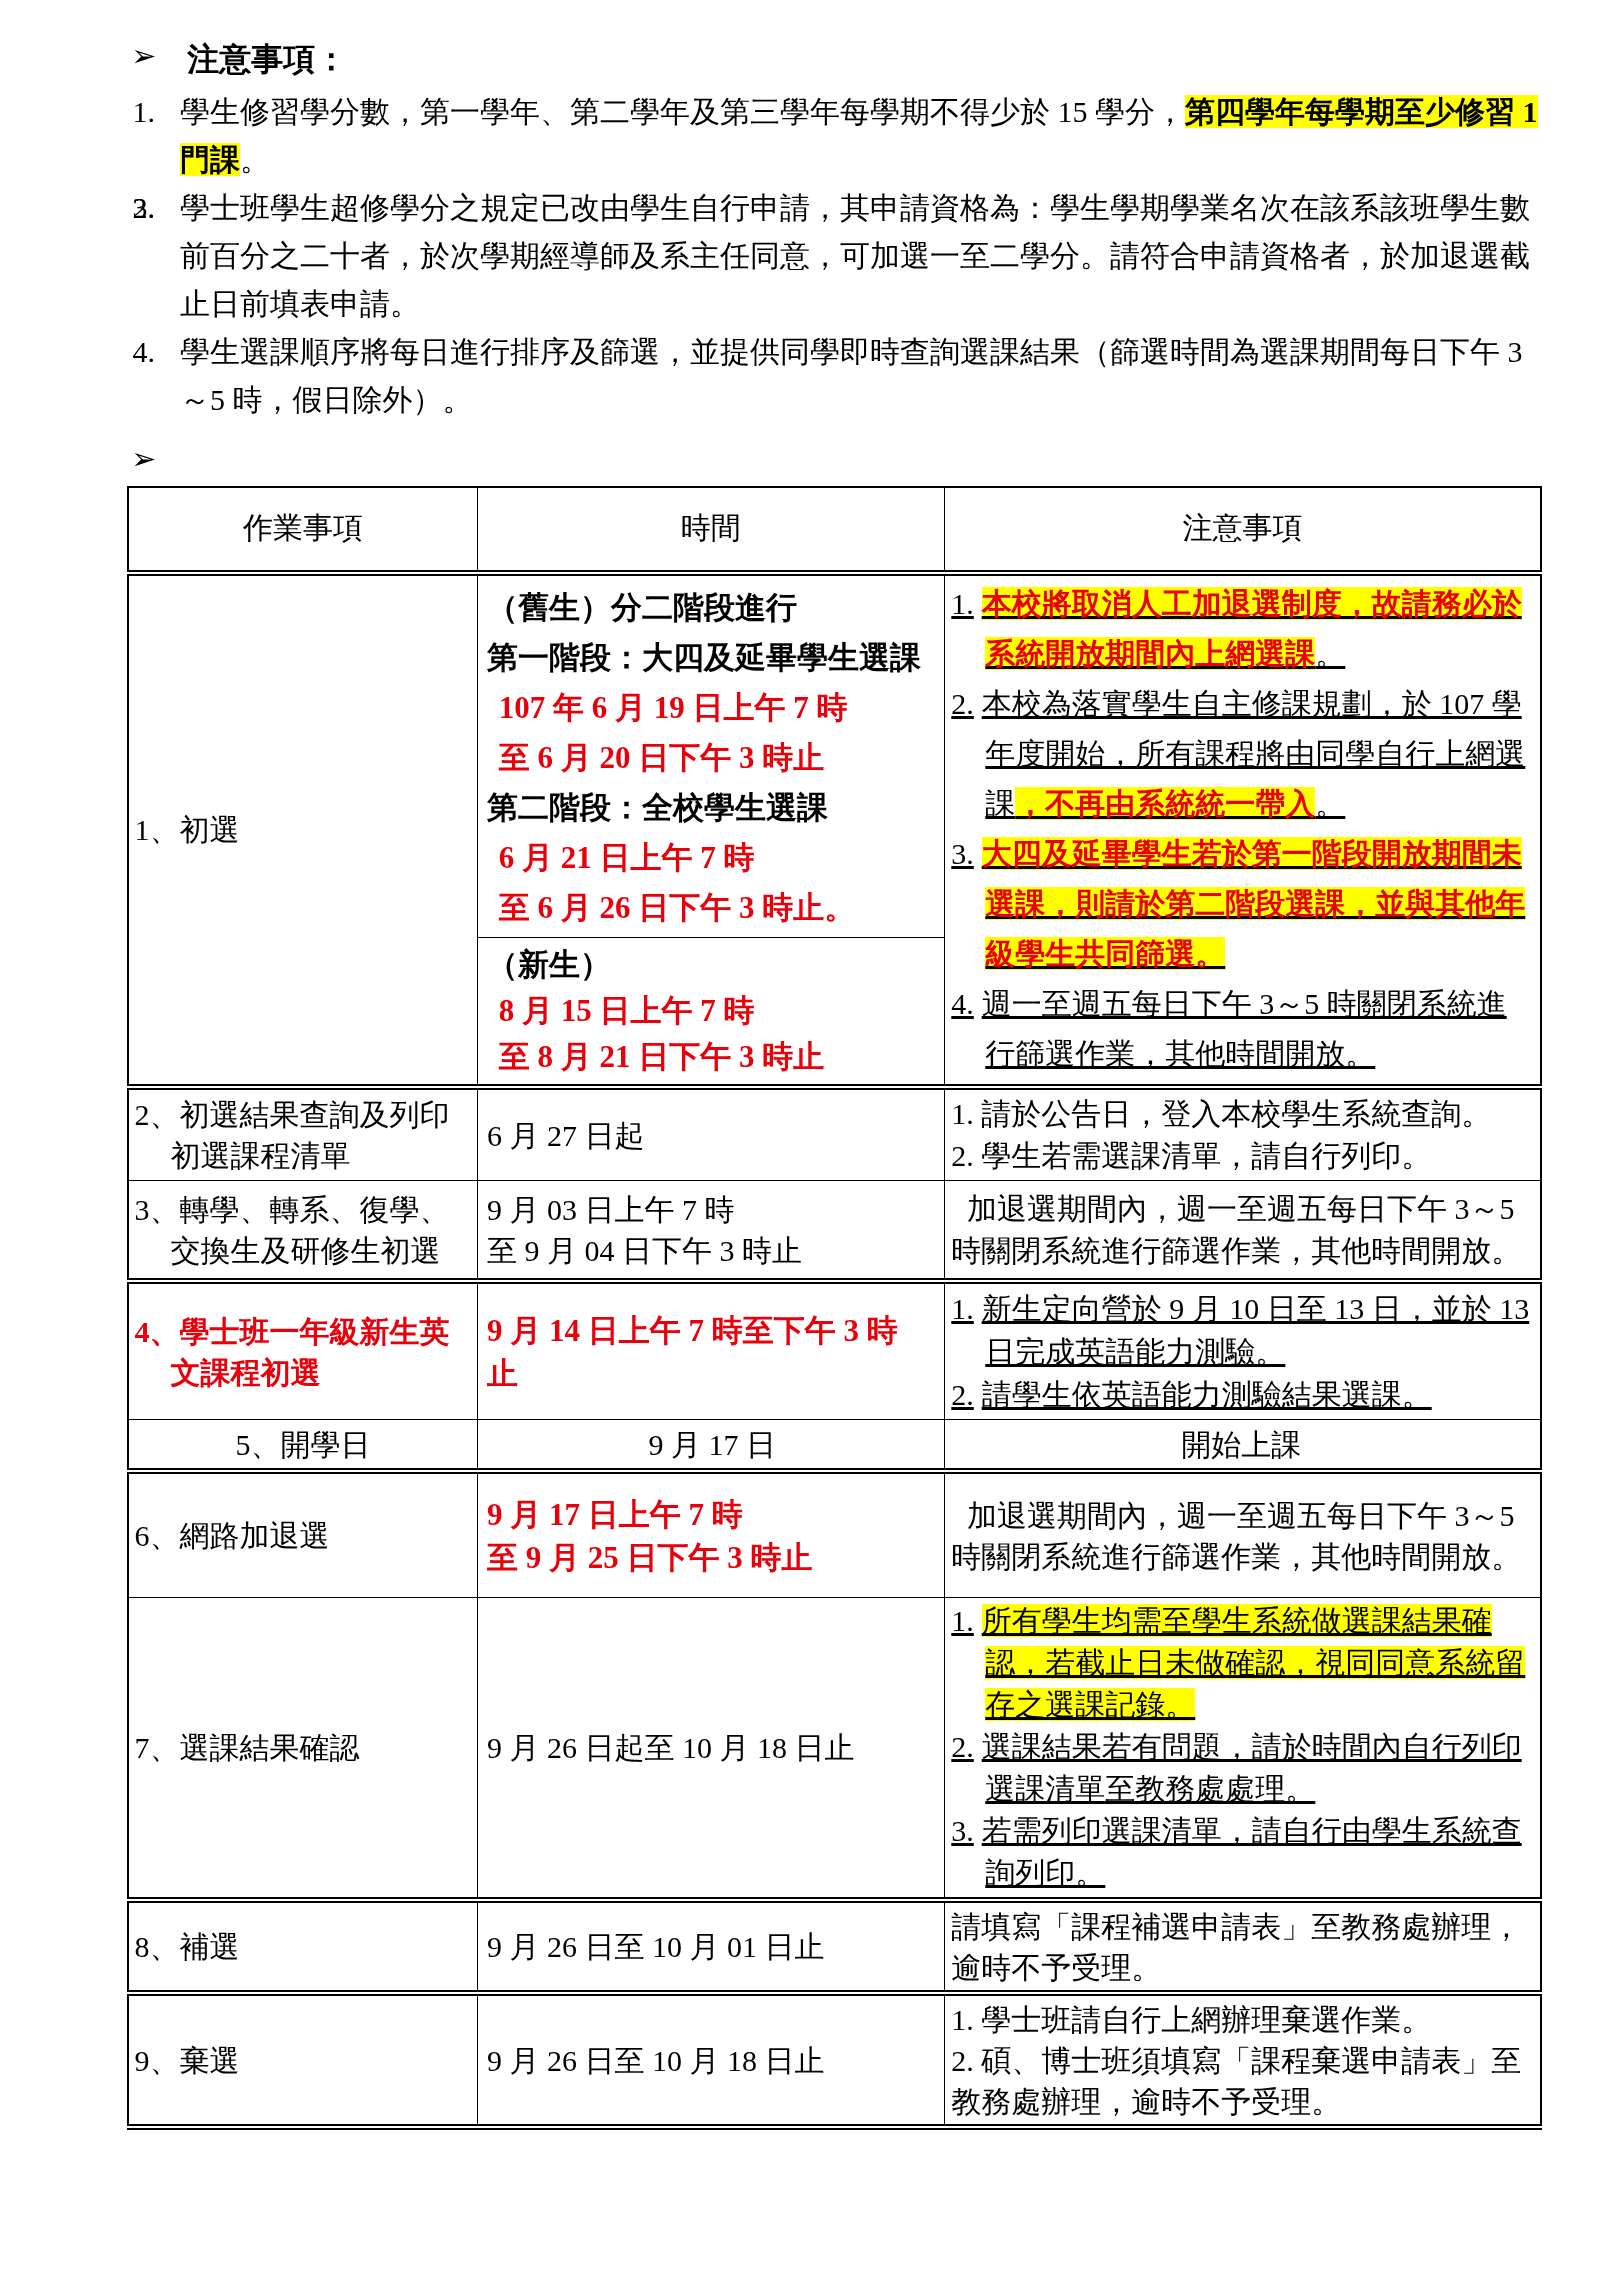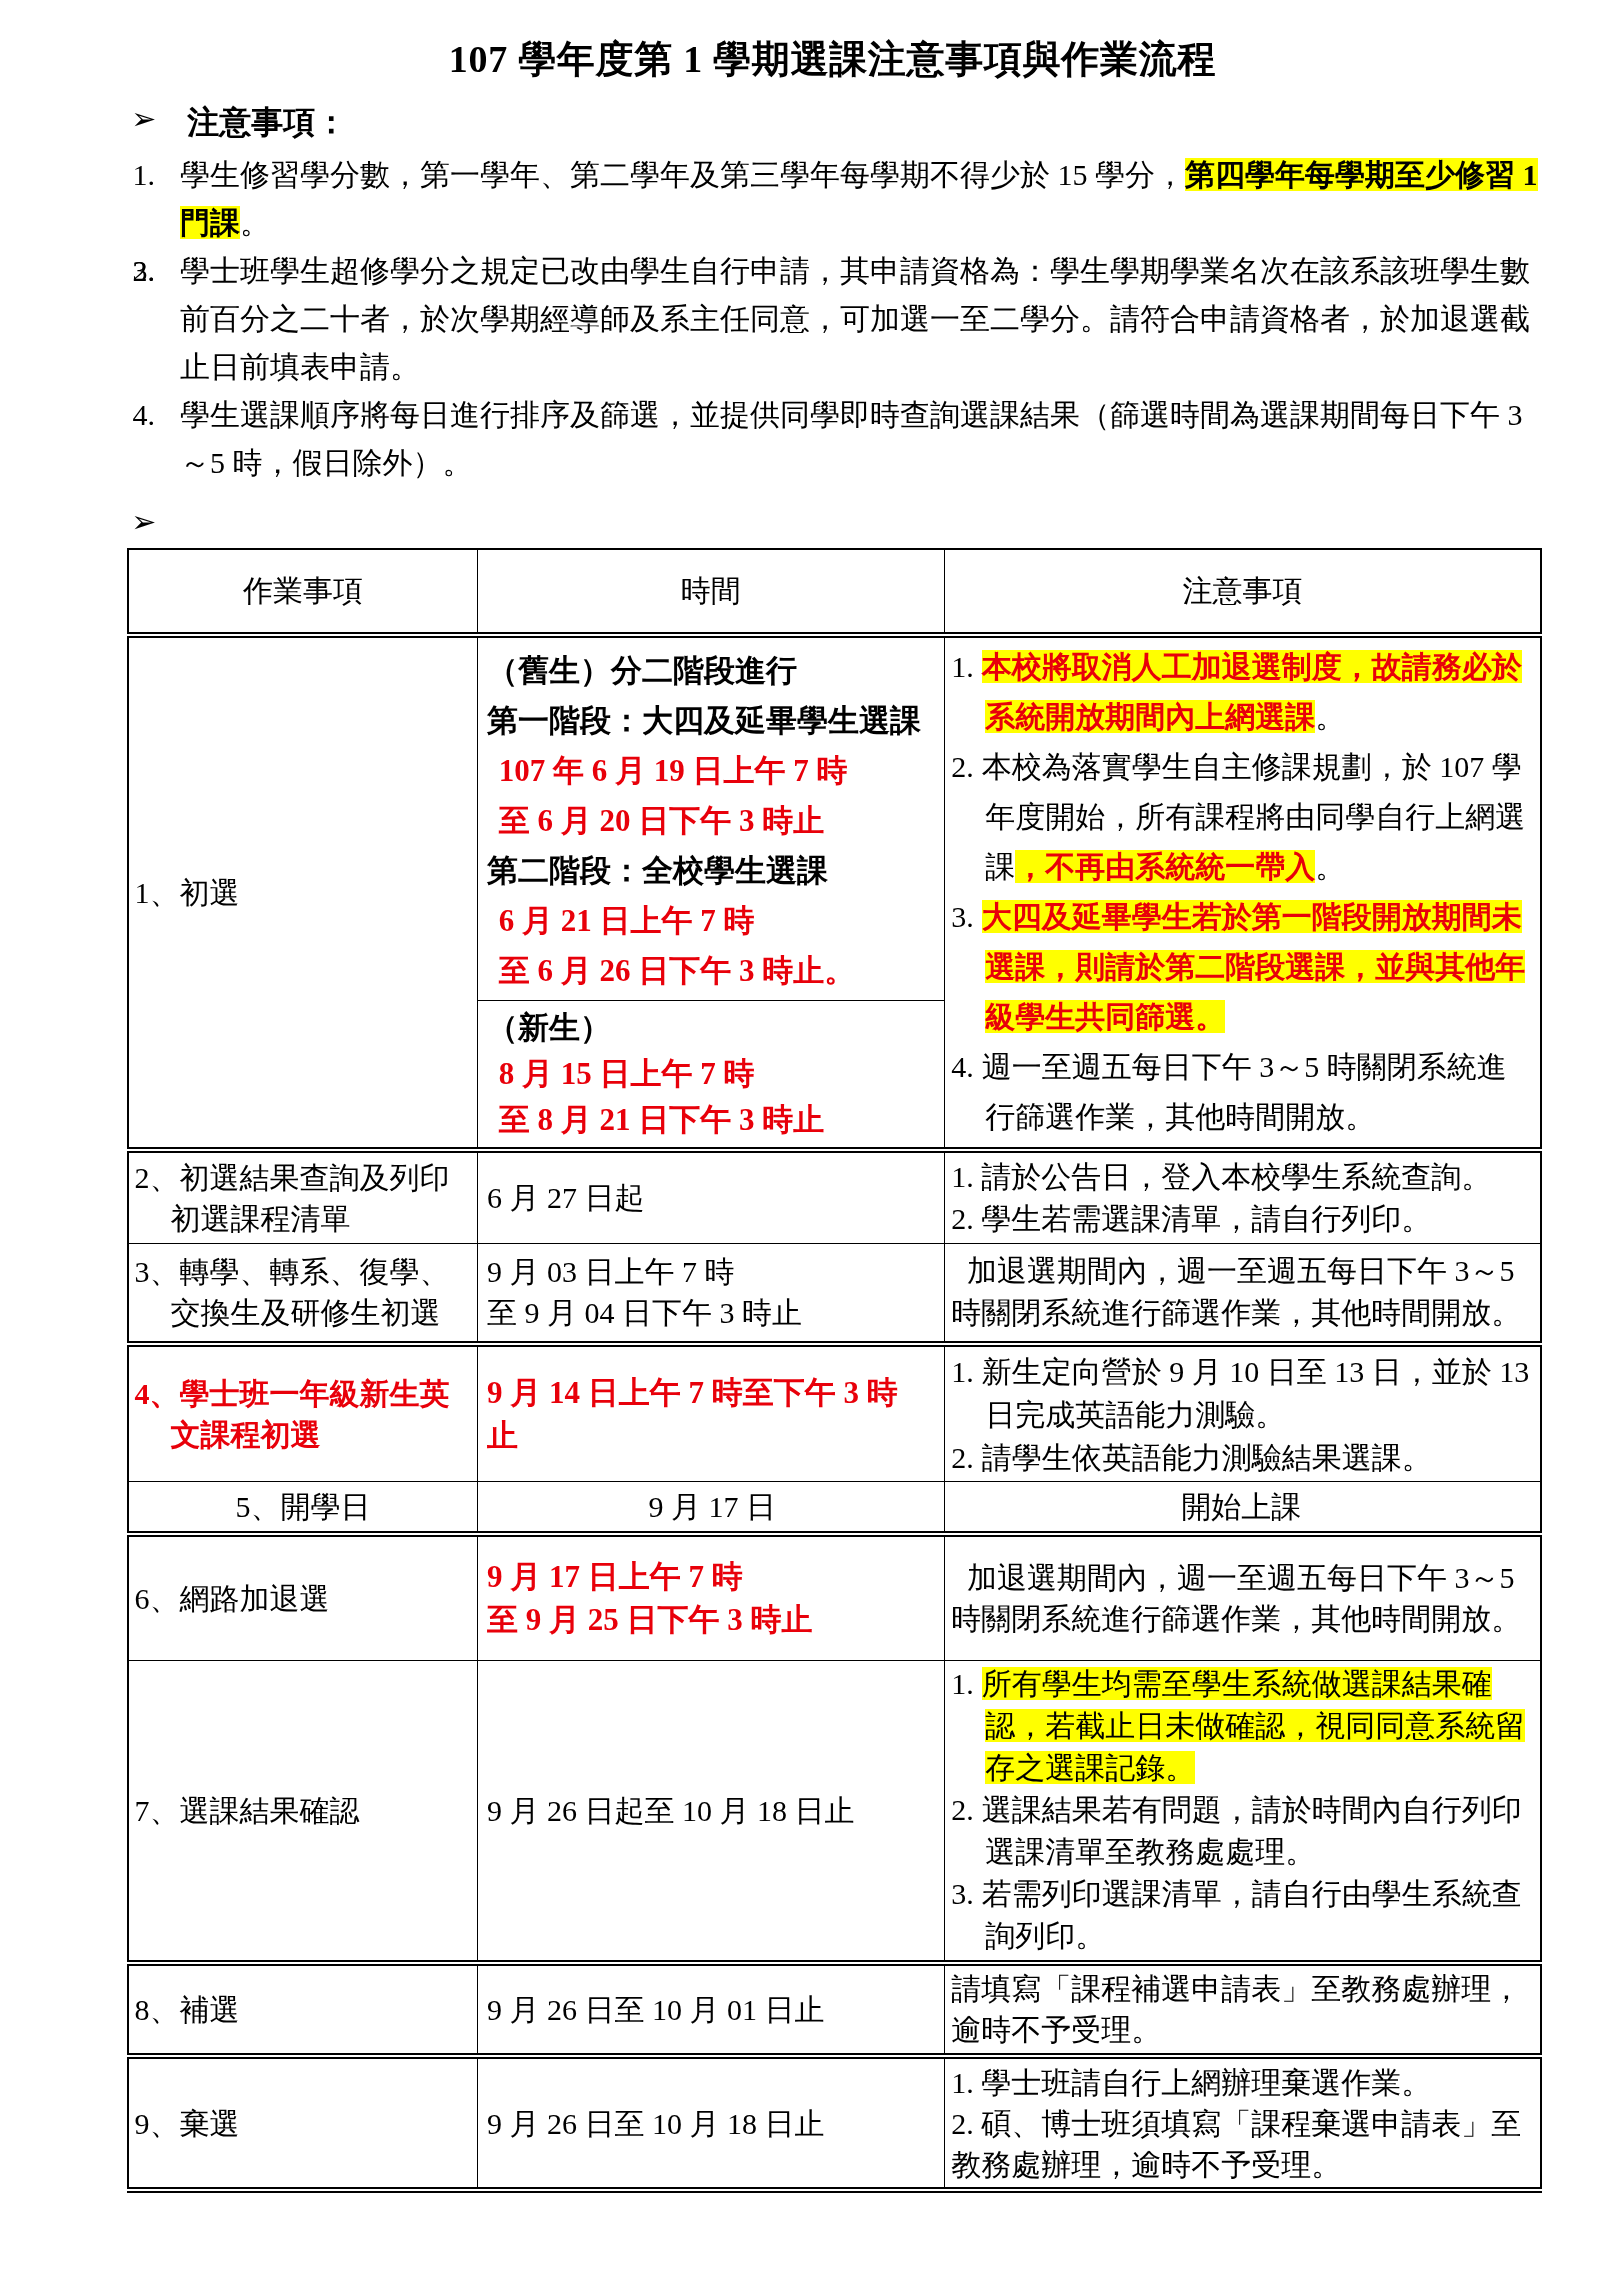--- a/index.html
+++ b/index.html
@@ -41,21 +41,21 @@
   tr.h-head th { border-bottom:6.5px double #000; font-weight:normal; font-size:30px; text-align:center; vertical-align:middle; }
   tr.dsep > td { border-top:6.5px double #000; }
 
   td.c1 { vertical-align:middle; padding:3.9px 5.2px 3.9px 5.2px; line-height:41px; }
   td.c2 { vertical-align:middle; padding:3.9px 6.5px 3.9px 9.2px; line-height:41px; }
   td.c3 { vertical-align:middle; padding:2.6px 9.2px 2.6px 6.5px; line-height:41px; }
   td.vtop { vertical-align:top; }
 
   .ind2 { padding-left:36px; }          
   .indr { padding-left:11.8px; }          
-  .hang { padding-left:34px; text-indent:-34px; }   
+  .hang { padding-left:34px; text-indent:-34px;text-decoration:underline; }   
   .nnum { margin-right:7.9px; }
   .find { text-indent:15.7px; }           
 
   tr.r1a  { height:355px; }
   tr.r1a td.c2 { line-height:50px; font-size:31px; padding-top:7.9px; }
   tr.r1a td.c3 { line-height:50px; padding-top:3.9px; }
   tr.r1b  { height:142px; }
   tr.r1b td.c2 { line-height:46px; font-size:31px; vertical-align:middle; }
   tr.r2 { height:87px; } tr.r2 td.c3 { line-height:42px; }
   tr.r3 { height:101px; } tr.r3 td.c3 { line-height:42px; }
@@ -64,21 +64,20 @@
   tr.r6 { height:126px; } tr.r6 td.c2 { font-size:31px; line-height:43px; }
   tr.r7 { height:295px; } tr.r7 td.c3 { line-height:42px; }
   tr.r8 { height:86px; }
   tr.r9 { height:124px; }
 </style>
 </head>
 <body>
 
 <div class="page">
 
-  <h1 class="title">107 學年度第 1 學期選課注意事項與作業流程</h1>
 
   <div class="sec-hdr">
     <span class="bullet">➢</span>
     <span>注意事項：</span>
   </div>
 
   <div class="note-item">
     <span class="note-num">1.</span>
     <span><span>學生修習學分數，第一學年、第二學年及第三學年每學期不得少於 15 學分，</span><span class="hl b">第四學年每學期至少修習 1 門課</span><span>。</span></span>
   </div>

